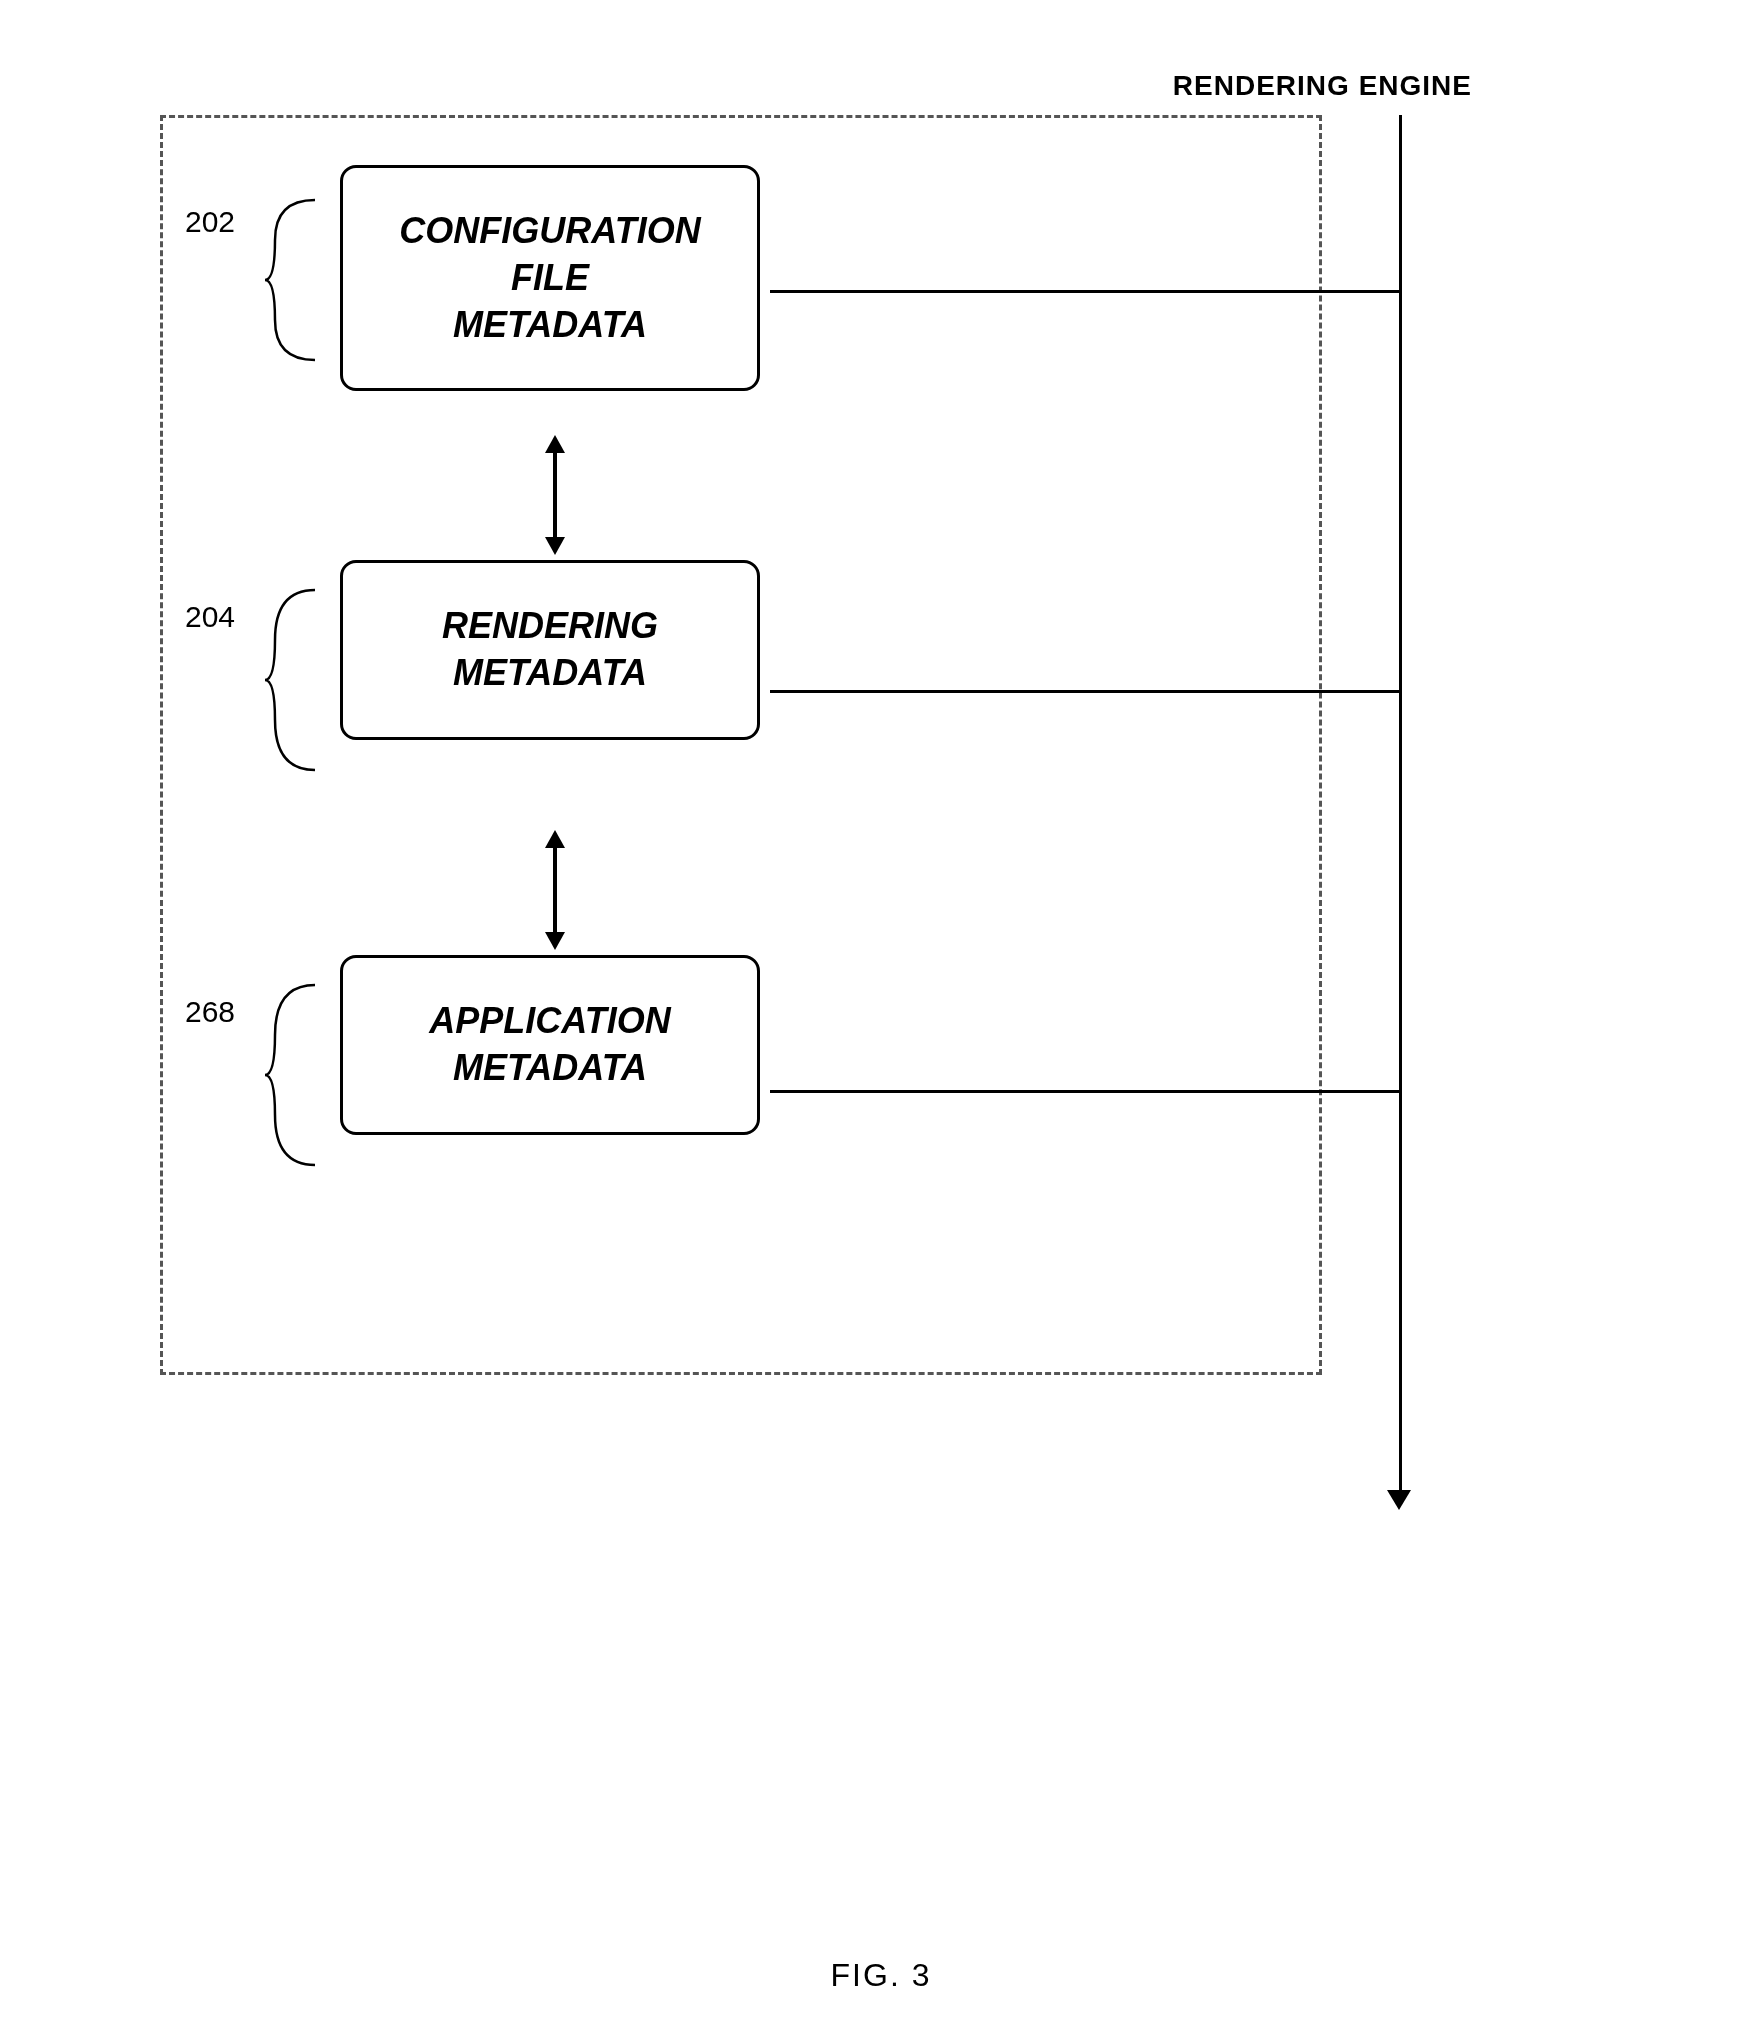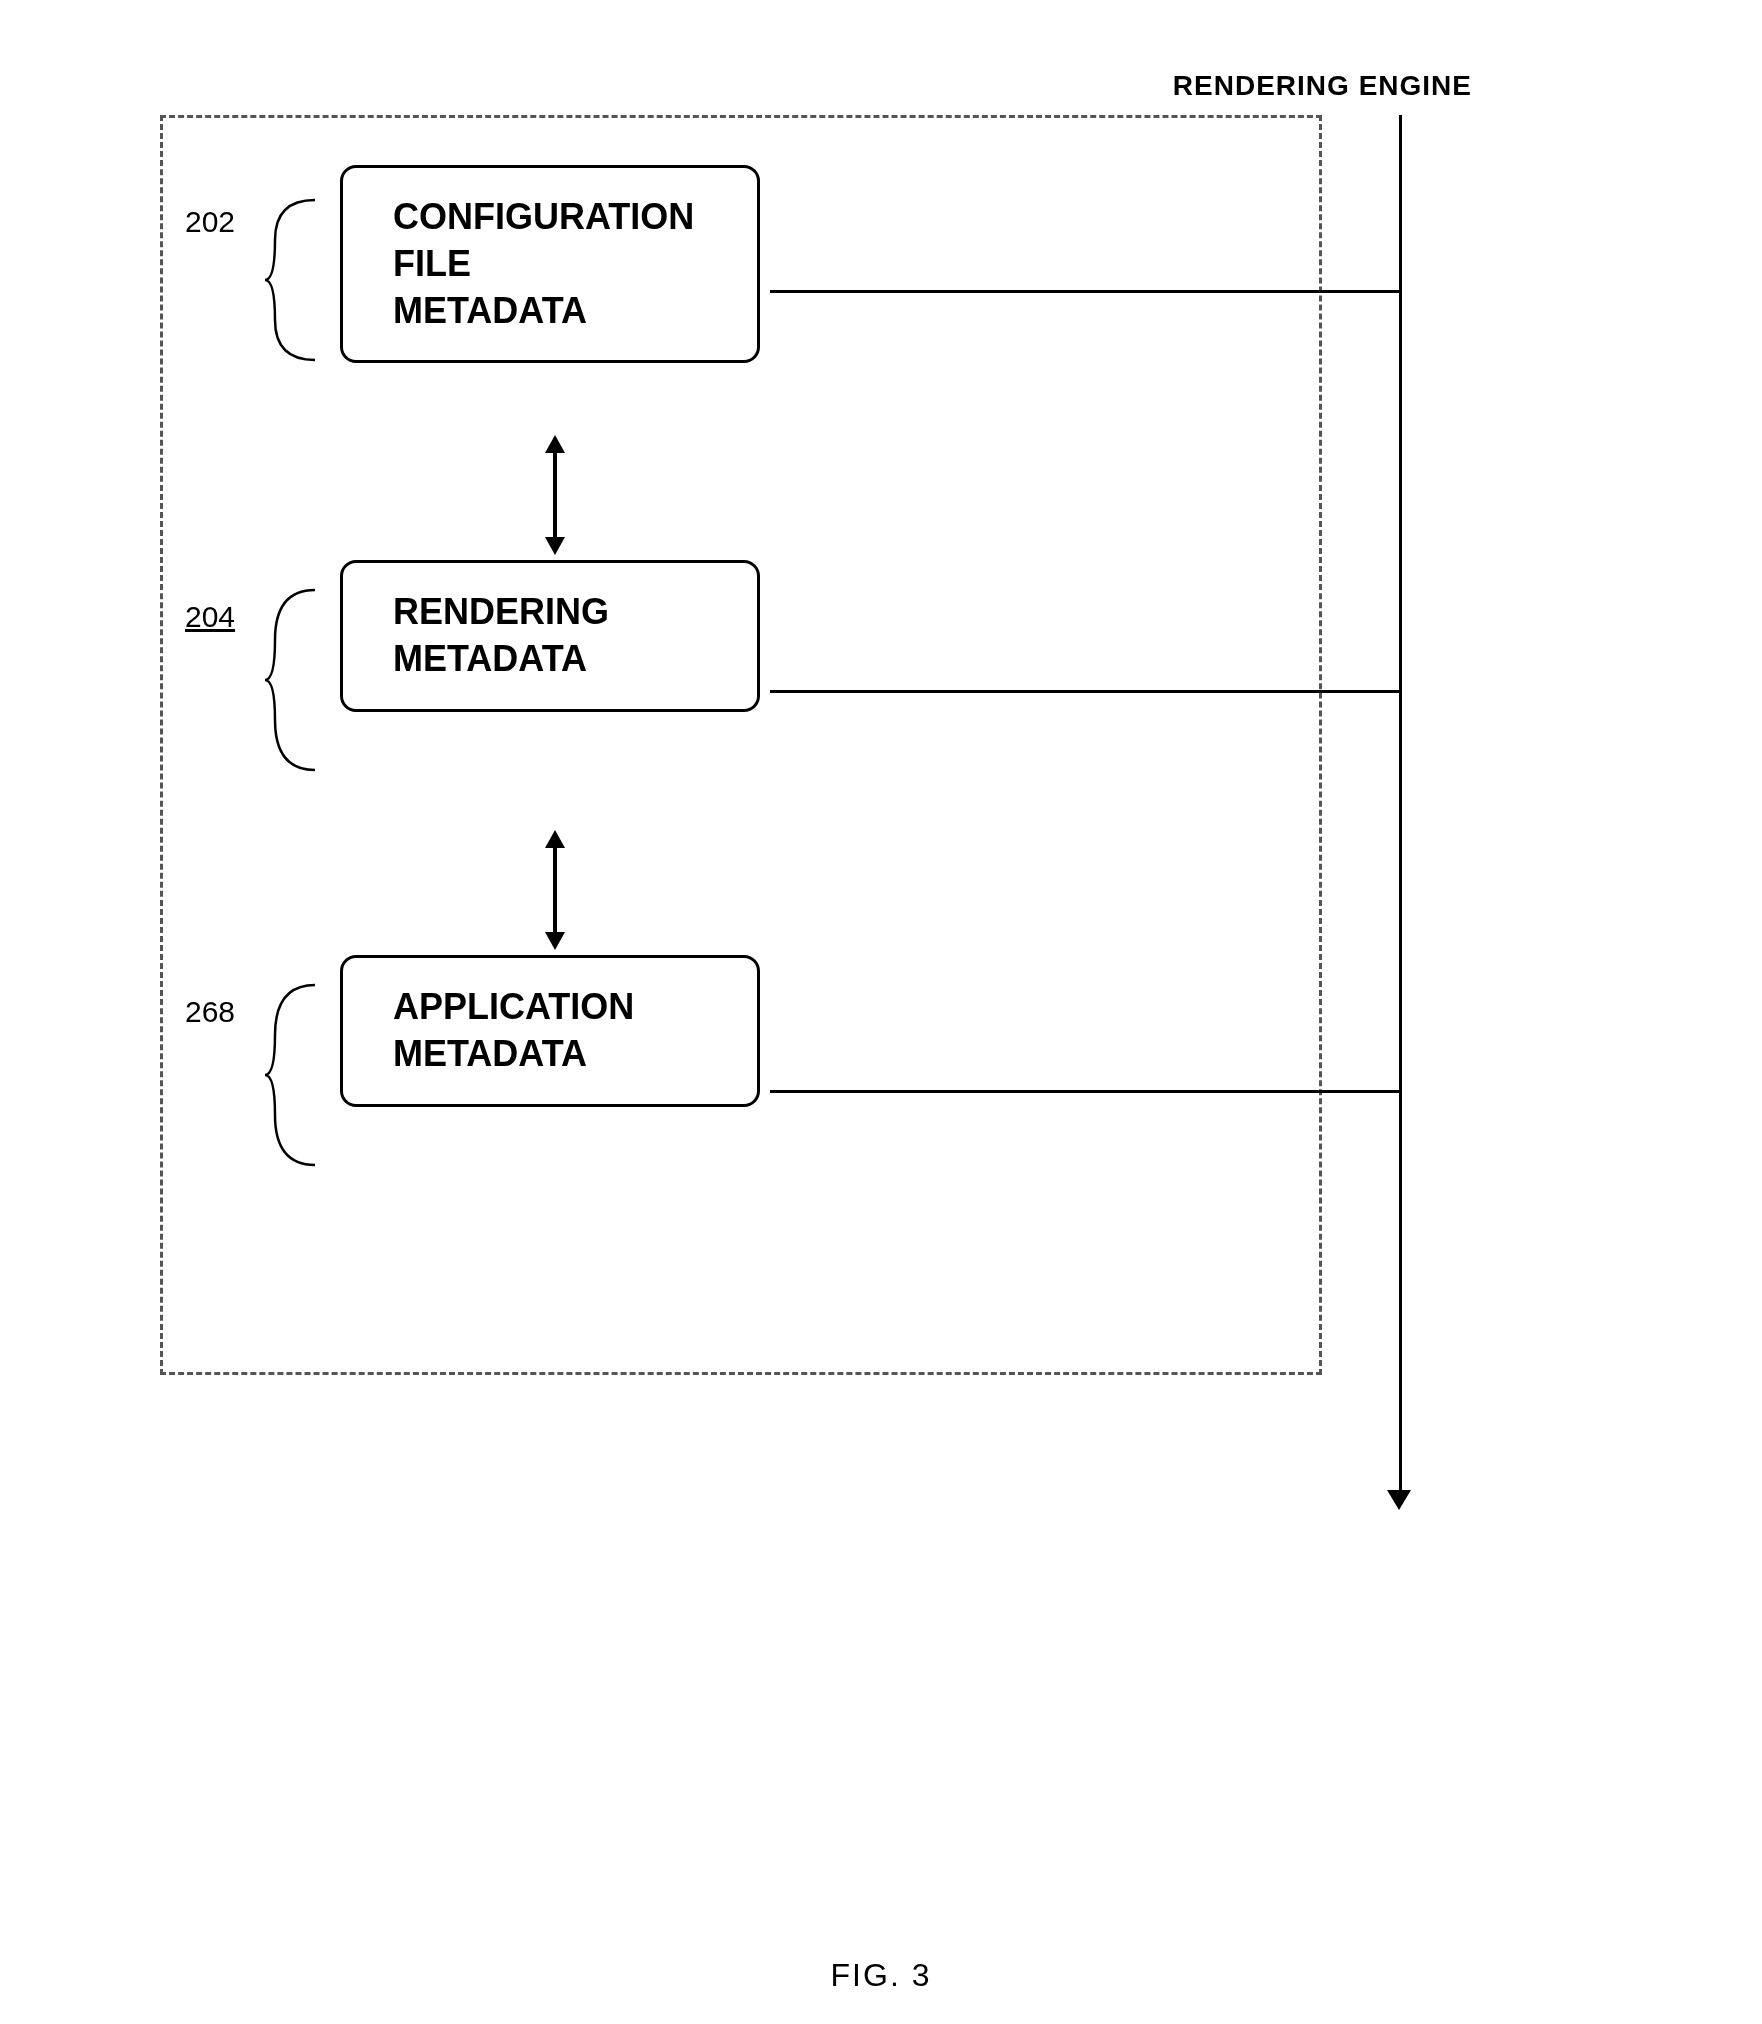--- a/index.html
+++ b/index.html
@@ -61,28 +61,29 @@
       top: 55px;
       left: 80px;
       right: 360px;
       height: 1260px;
       border: 3px dashed #555;
     }
 
     .metadata-block {
       border: 3px solid #000;
       border-radius: 16px;
-      padding: 26px 50px;
-      text-align: left;
+      padding: 40px 50px;
+      text-align: center;
       font-size: 36px;
       font-weight: bold;
       line-height: 1.3;
       min-width: 420px;
       background: #fff;
       position: relative;
+      font-style: italic;
     }
 
     
     .fig-caption {
       position: absolute;
       bottom: 30px;
       left: 50%;
       transform: translateX(-50%);
       font-size: 32px;
       font-weight: normal;
@@ -97,21 +98,20 @@
       font-size: 30px;
       font-weight: normal;
     }
 
     .num-204 {
       position: absolute;
       top: 540px;
       left: 105px;
       font-size: 30px;
       font-weight: normal;
-      text-decoration: underline;
     }
 
     .num-206 {
       position: absolute;
       top: 935px;
       left: 105px;
       font-size: 30px;
       font-weight: normal;
     }
 

